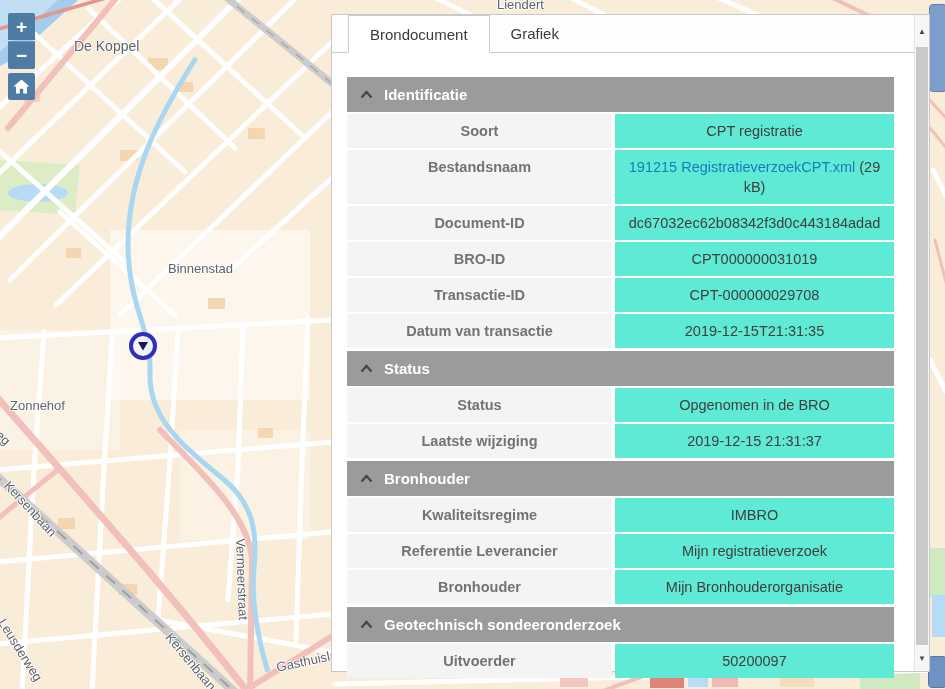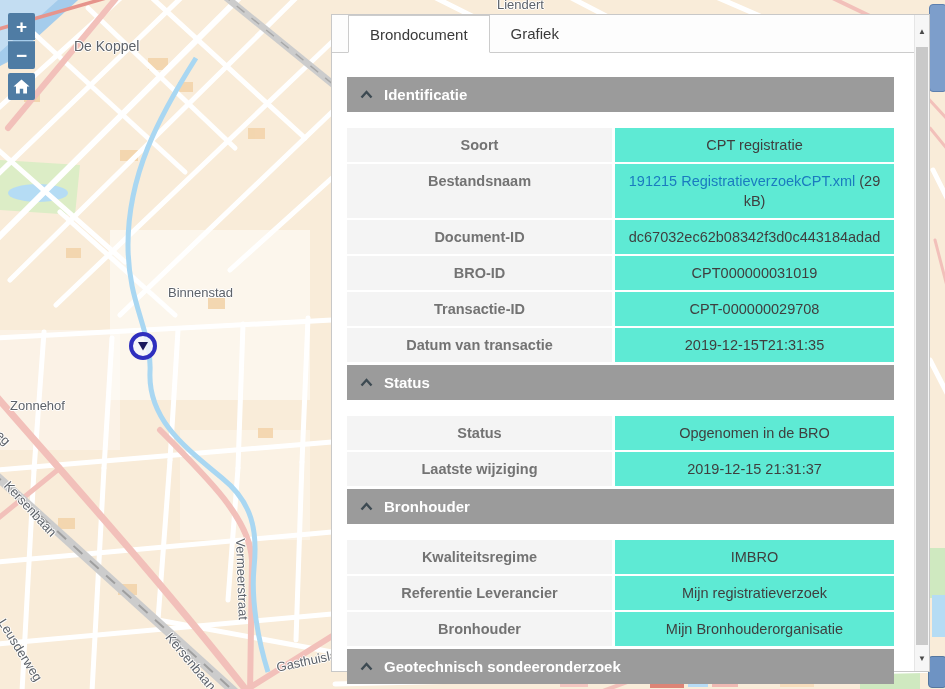--- a/index.html
+++ b/index.html
@@ -43,21 +43,21 @@
     display:flex;align-items:center;padding:0 21px;font-size:15px;color:#3a3a3a;
     cursor:pointer;box-sizing:border-box;
   }
   .tab.active{
     background:#fff;border:1px solid #ccc;border-bottom:1px solid #fff;margin-bottom:-1px;
   }
   .content{position:absolute;left:15px;top:38px;width:547px;padding-top:24px;}
   .section-header{
     height:35px;background:#9b9b9b;color:#fff;font-weight:bold;font-size:15px;
     display:flex;align-items:center;padding-left:13px;box-sizing:border-box;
-    margin:3px 0 16px;cursor:pointer;
+    margin:3px 0 2px;cursor:pointer;
   }
   .section:first-child .section-header{margin-top:0;}
   .section-header .chev{display:flex;margin-right:11px;}
   .rows{display:grid;grid-template-columns:265px 1fr;gap:2px 3px;}
   .cell-label{
     background:#f4f4f4;font-weight:bold;color:#737373;
     padding:7px 12px;font-size:14.5px;line-height:20px;
   }
   .cell-value{
     background:#5eead4;color:#3f3f3f;
@@ -176,21 +176,21 @@
       <rect x="650" y="672" width="34" height="16" fill="#dd8476"></rect>
       <rect x="688" y="674" width="20" height="13" fill="#b7dcf6"></rect>
       <rect x="712" y="673" width="26" height="14" fill="#f0b9b3"></rect>
       <rect x="780" y="674" width="34" height="13" fill="#f7ddbc"></rect>
     </g>
   </svg>
 
   <div id="mapLabels">
       <div class="map-label" style="left: 74px; top: 38px; font-size: 14px;">De Koppel</div>
       <div class="map-label" style="left: 497px; top: -3px; font-size: 13px;">Liendert</div>
-      <div class="map-label" style="left: 168px; top: 285px; font-size: 13px;">Binnenstad</div>
+      <div class="map-label" style="left: 168px; top: 261px; font-size: 13px;">Binnenstad</div>
       <div class="map-label" style="left: 10px; top: 398px; font-size: 13px;">Zonnehof</div>
       <div class="map-label" style="left: -16px; top: 408px; font-size: 13px; transform: rotate(45deg);">kerweg</div>
       <div class="map-label" style="left: 12px; top: 478px; font-size: 13px; transform: rotate(47deg);">Kersenbaan</div>
       <div class="map-label" style="left: 174px; top: 630px; font-size: 13px; transform: rotate(50deg);">Kersenbaan</div>
       <div class="map-label" style="left: 248px; top: 538px; font-size: 13px; transform: rotate(88deg);">Vermeerstraat</div>
       <div class="map-label" style="left: 275px; top: 660px; font-size: 13px; transform: rotate(-12deg);">Gasthuislaan</div>
       <div class="map-label" style="left: 8px; top: 616px; font-size: 13px; transform: rotate(58deg);">Leusderweg</div>
     </div>
 
   <div class="marker">

